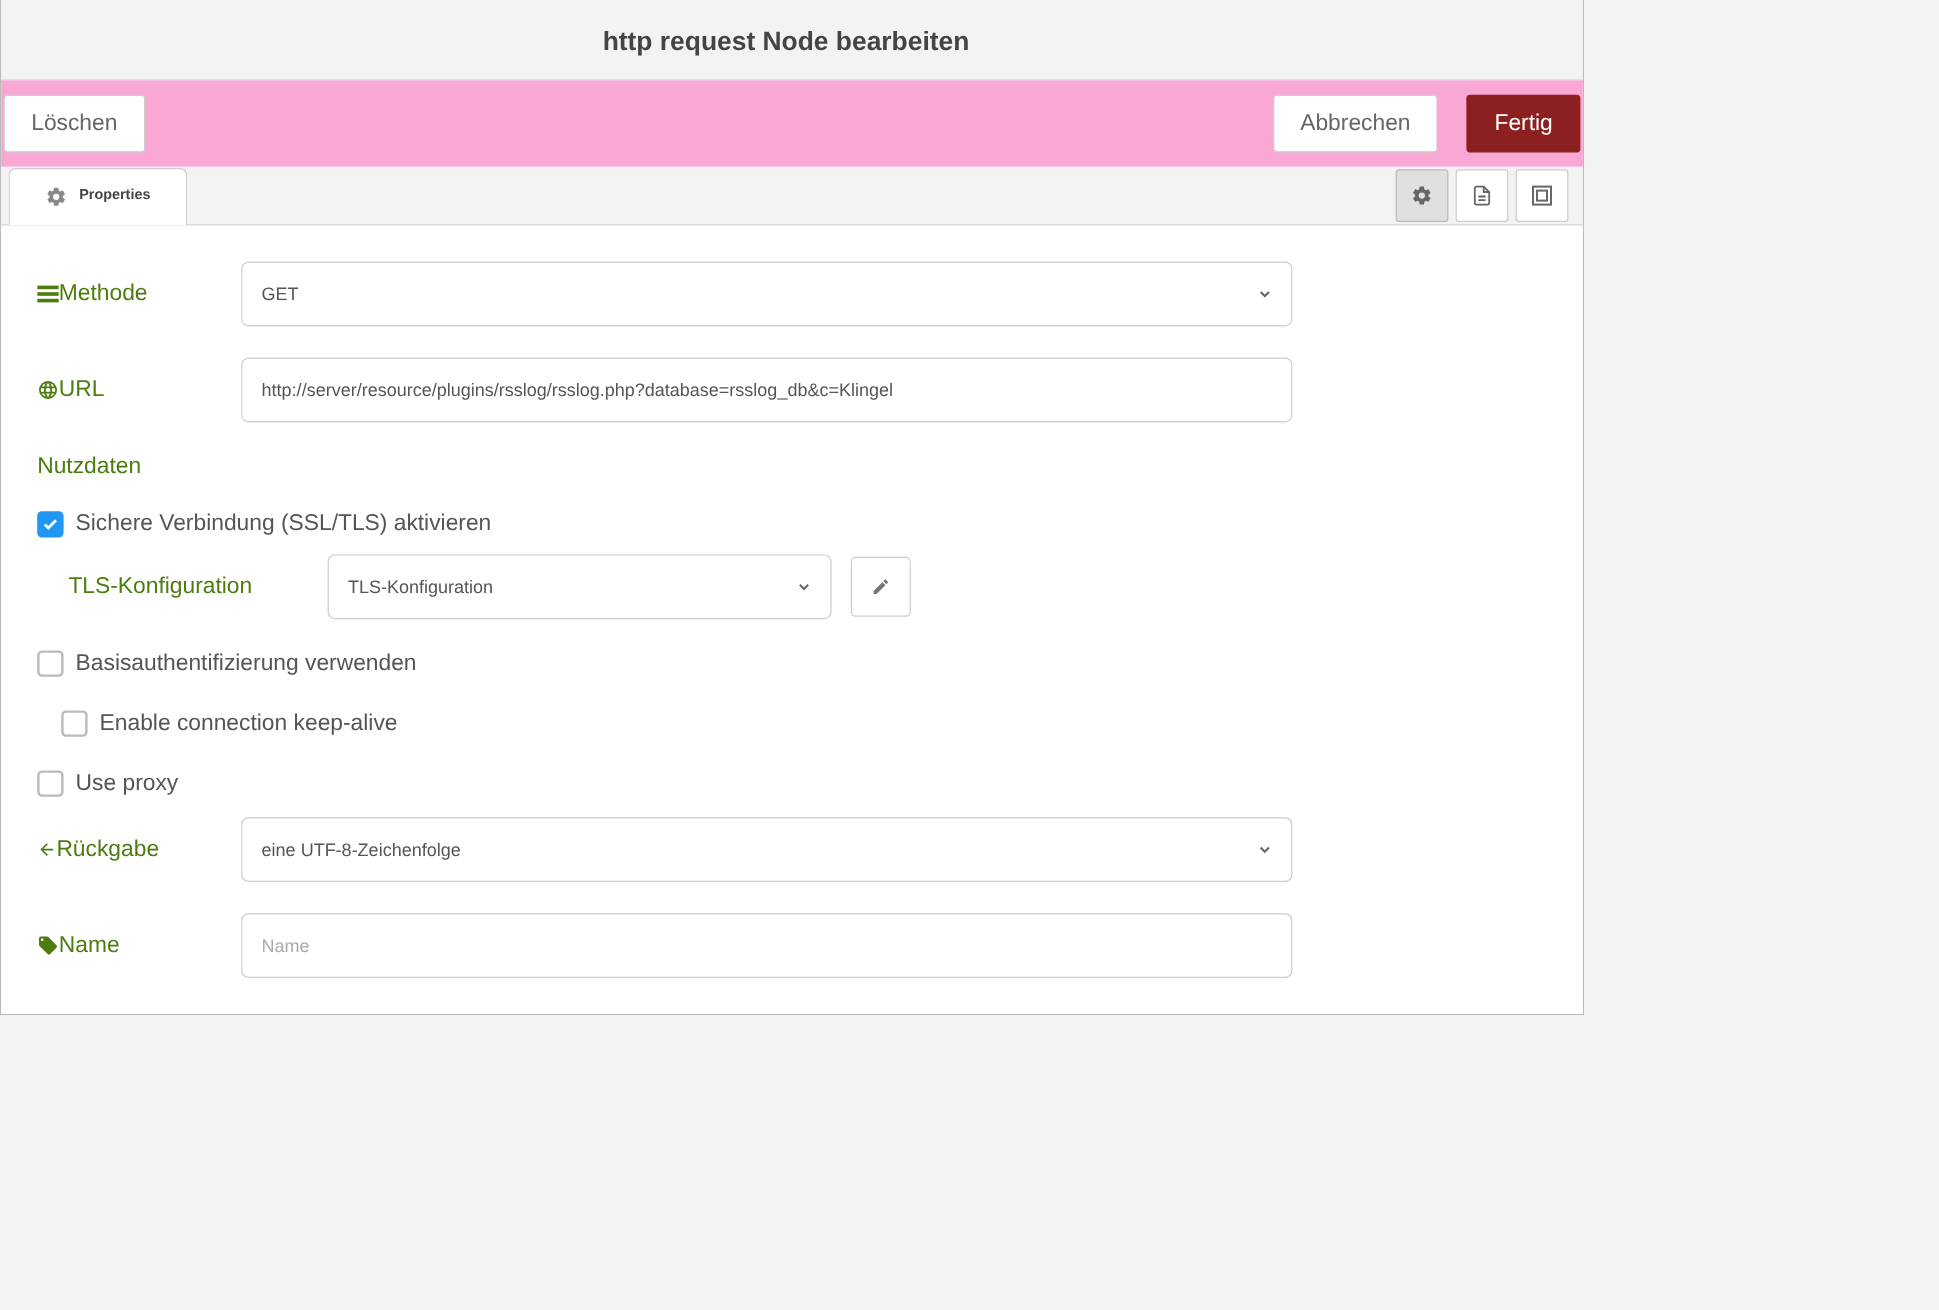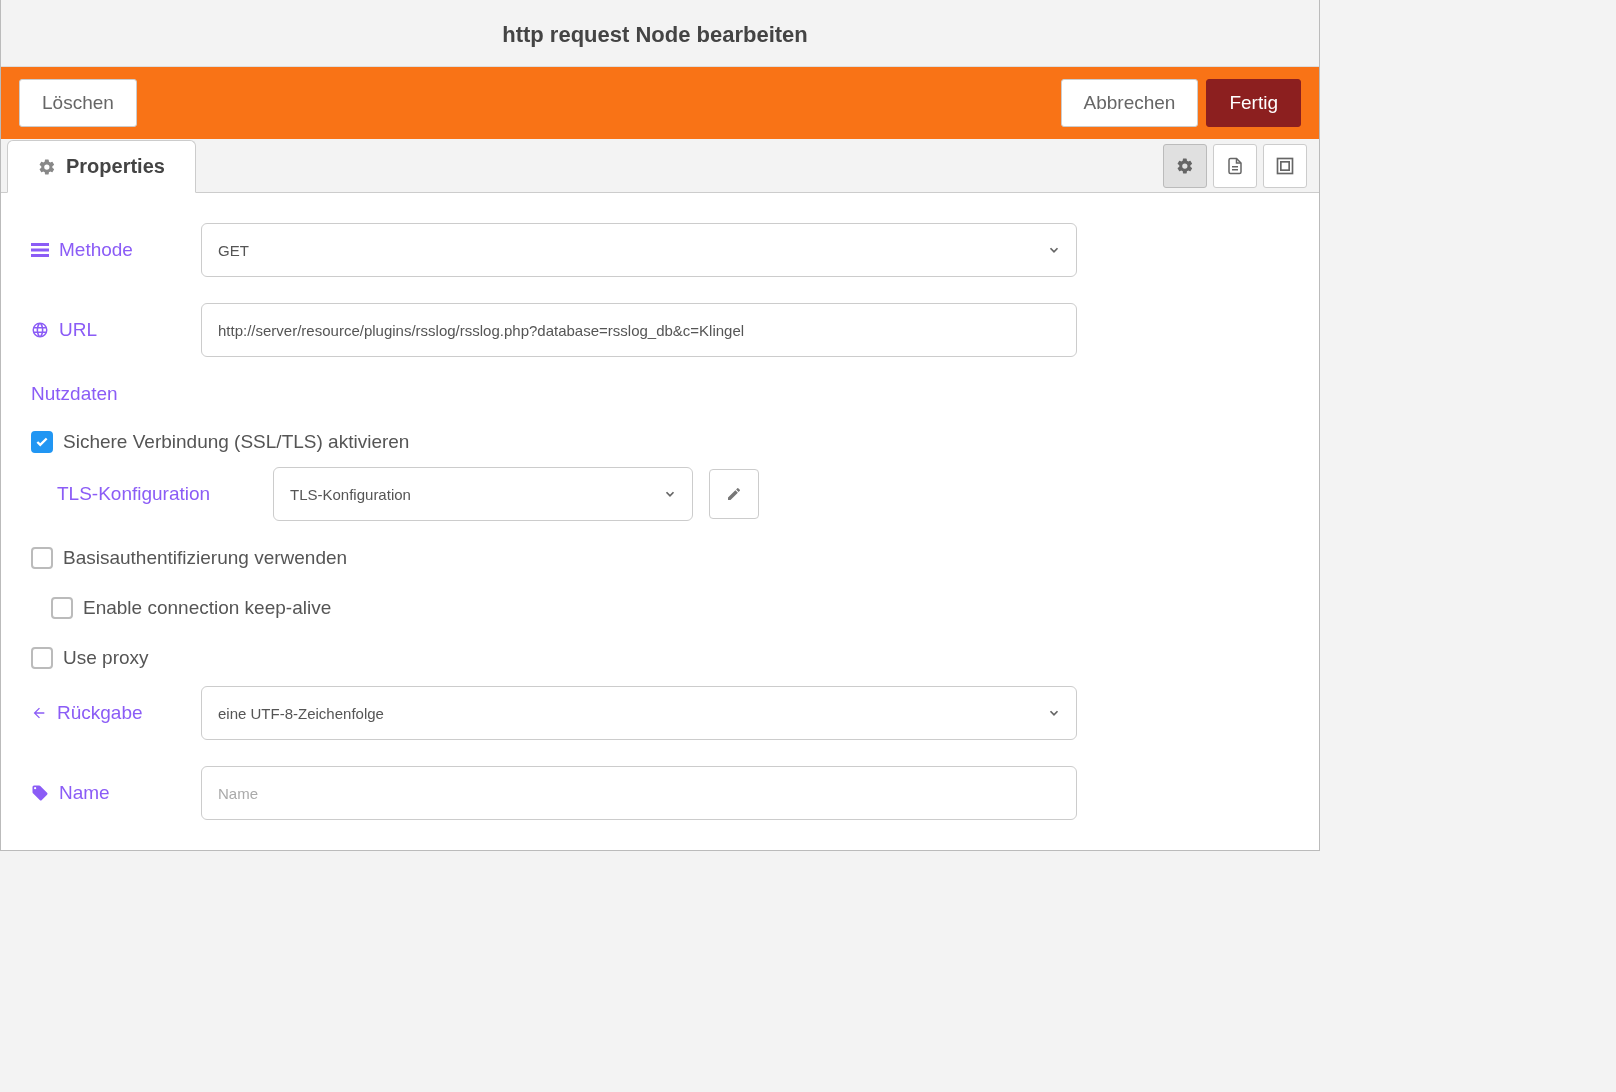--- a/index.html
+++ b/index.html
@@ -20,25 +20,25 @@
   border-bottom: 1px solid #ddd;
   background: #f3f3f3;
   text-align: center;
 }
 .panel-title {
   font-weight: 700;
   font-size: 22px;
   color: #444;
 }
 .toolbar {
-  padding: 12px 18px;
+  padding: 12px 2px;
   display: flex;
   align-items: center;
-  gap: 8px;
-  background: #f97316;
+  gap: 24px;
+  background: #f9a8d4;
 }
 .btn {
   display: inline-flex;
   align-items: center;
   justify-content: center;
   border: 1px solid #ccc;
   background: #fff;
   color: #666;
   padding: 12px 22px;
   font-size: 19px;
@@ -54,31 +54,31 @@
 .spacer { flex: 1; }
 .tabs-row {
   display: flex;
   align-items: center;
   border-bottom: 1px solid #ccc;
   padding: 0 12px 0 6px;
   background: #f3f3f3;
 }
 .tab {
   display: inline-flex;
-  align-items: center;
+  align-items: flex-start;
   gap: 10px;
   padding: 14px 30px;
   background: #fff;
   border: 1px solid #ccc;
   border-bottom: 1px solid #fff;
   border-radius: 6px 6px 0 0;
   position: relative;
   top: 1px;
   font-weight: 700;
-  font-size: 20px;
+  font-size: 12px;
   color: #444;
   cursor: pointer;
 }
 .tab .icon { color: #888; }
 .icon-btn {
   width: 44px;
   height: 44px;
   border: 1px solid #ccc;
   background: #fff;
   display: inline-flex;
@@ -100,22 +100,21 @@
 .form-row {
   display: flex;
   align-items: center;
   margin-bottom: 26px;
 }
 .form-row.check { margin-bottom: 14px; }
 .row-label {
   width: 170px;
   display: flex;
   align-items: center;
-  gap: 10px;
-  color: #8b5cf6;
+  color: #4d7c0f;
   font-size: 19px;
 }
 .row-label.indent { padding-left: 26px; width: 242px; }
 .form-select, .form-input {
   flex: 0 0 auto;
   width: 876px;
   height: 54px;
   border: 1px solid #ccc;
   border-radius: 6px;
   padding: 0 16px;

